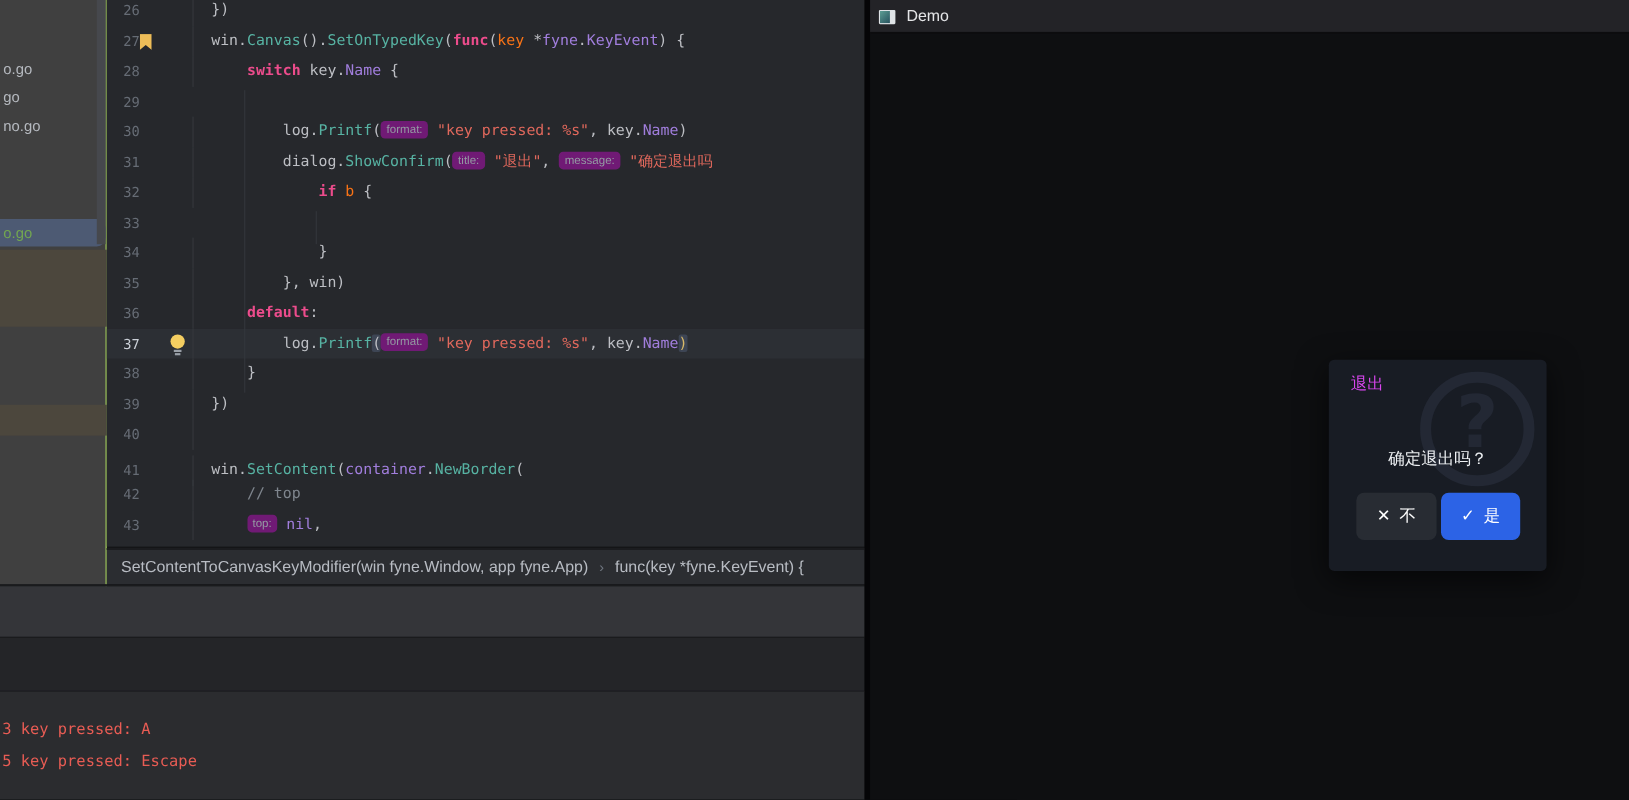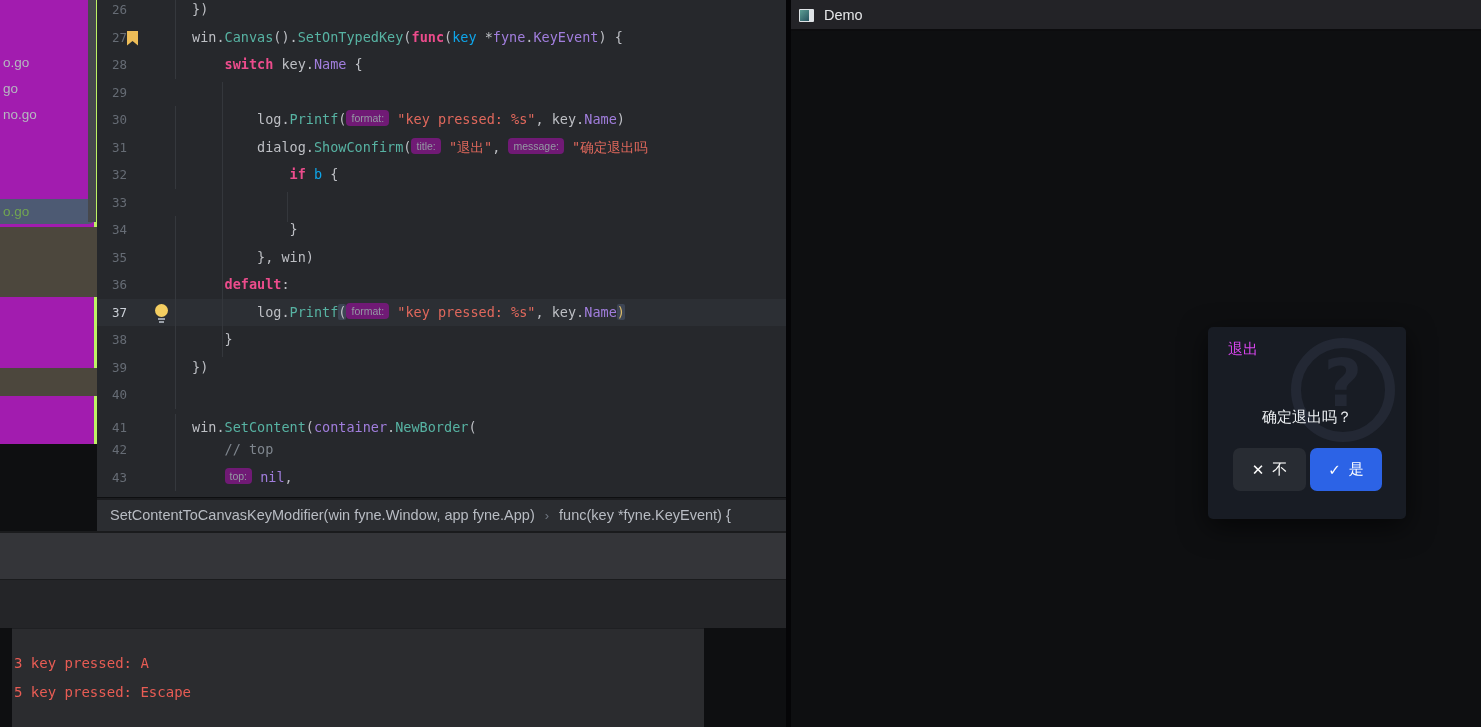--- a/index.html
+++ b/index.html
@@ -1,40 +1,40 @@
 <!DOCTYPE html>
 <html><head>
 <meta charset="utf-8">
 <style>
   * { margin:0; padding:0; box-sizing:border-box; }
   html,body { width:1481px; height:727px; overflow:hidden; background:#0e0f11;
               font-family:"Liberation Sans","DejaVu Sans",sans-serif; }
   #root { position:relative; width:1481px; height:727px; }
 
   
-  #left-panel { position:absolute; left:0; top:0; width:97px; height:444px; background:#a21caf; border-right:3px solid #bef264; }
+  #left-panel { position:absolute; left:0; top:0; width:97px; height:533px; background:#404040; border-right:1px solid #bef264; }
   .tree-item { position:absolute; left:3px; height:22px; line-height:22px; font-size:13.5px; color:#b5b9bf; white-space:nowrap; }
   #tree-selected { position:absolute; left:0; top:199px; width:96px; height:25px; background:#4d5a73; border-radius:0 8px 8px 0; color:#72a651; font-size:13.5px; line-height:25px; padding-left:3px; white-space:nowrap; }
   #tree-scrollbar { position:absolute; left:88px; top:0; width:8px; height:222px; background:#46484d; }
   .olive-block { position:absolute; left:0; width:97px; background:#4c473d; }
   #olive-1 { top:227px; height:70px; }
   #olive-2 { top:368px; height:28px; }
 
   
   #editor { position:absolute; left:97px; top:0; width:689px; height:497px; background:#26282c; overflow:hidden; }
   .row { position:absolute; left:0; width:689px; height:27.5px; }
   .row.current { background:#2c2f34; }
   .lnum { position:absolute; left:0; top:0; width:30px; text-align:right; font-family:"DejaVu Sans Mono",monospace; font-size:12.5px; line-height:27.5px; color:#666c75; }
   .row.current .lnum { color:#ccd1d8; }
   .code { position:absolute; left:78px; top:0; height:27.5px; padding-left:16px; border-left:1px solid #35383d; font-family:"DejaVu Sans Mono",monospace; font-size:13.5px; line-height:27.5px; white-space:pre; color:#bdbfc4; }
   .tk-pl { color:#bdbfc4; }
   .tk-kw { color:#ec4c8c; font-weight:bold; }
   .tk-fn { color:#57b3a3; }
   .tk-pr { color:#a17edd; }
-  .tk-pm { color:#0ea5e9; }
+  .tk-pm { color:#f97316; }
   .tk-st { color:#e0685c; }
   .tk-cm { color:#7f868e; }
   .tk-ho { color:#bdbfc4; background:#3d4554; border-radius:2px; }
   .tk-hc { color:#d9b968; background:#3d4554; border-radius:2px; }
   .tk-ch { display:inline-block; background:#701a75; color:#949aa3; border-radius:4px; padding:0 5px; font-family:"Liberation Sans","DejaVu Sans",sans-serif; font-size:10.5px; line-height:16px; vertical-align:2px; }
   .gutter-ico { position:absolute; top:0; }
   .bm { left:30px; top:7px; width:11px; height:15px; background:#edbd58; clip-path:polygon(0 0,100% 0,100% 100%,50% 70%,0 100%); }
   .bulb-wrap { left:58px; top:5px; width:13px; height:18px; }
   .bulb-head { width:13px; height:13px; border-radius:50%; background:#f4ce61; }
   .bulb-base { width:7px; height:2px; background:#9aa0a8; margin:1px auto 0; }
@@ -42,21 +42,21 @@
   .indent-guide { position:absolute; width:1px; background:#34373c; }
 
   
   #breadcrumb { position:absolute; left:97px; top:498px; width:689px; height:33px; background:#2b2d31; border-top:2px solid #1b1c1f; line-height:31px; font-size:14.5px; color:#b8bcc3; padding-left:13px; white-space:nowrap; overflow:hidden; }
   #breadcrumb .sep { color:#6f7680; margin:0 10px; font-size:13px; }
 
   
   #band-gap { position:absolute; left:0; top:531px; width:786px; height:2px; background:#1a1b1d; }
   #band-1 { position:absolute; left:0; top:533px; width:786px; height:46px; background:#343539; }
   #band-2 { position:absolute; left:0; top:579px; width:786px; height:49px; background:#242528; border-top:1px solid #1a1b1d; }
-  #console { position:absolute; left:0; top:628px; width:692px; height:99px; background:#2b2c2f; border-top:1px solid #1f2023; padding-top:20px;margin-left:12px; }
+  #console { position:absolute; left:0; top:628px; width:786px; height:99px; background:#2b2c2f; border-top:1px solid #1f2023; padding-top:20px; }
   .console-line { font-family:"DejaVu Sans Mono",monospace; font-size:14px; line-height:28.5px; color:#e85c54; padding-left:2px; white-space:pre; }
 
   
   #demo-gap { position:absolute; left:786px; top:0; width:5px; height:727px; background:#050507; }
   #demo-window { position:absolute; left:791px; top:0; width:690px; height:727px; background:#0e0f11; }
   #demo-titlebar { position:absolute; left:0; top:0; width:690px; height:31px; background:#232327; border-bottom:2px solid #0c0c0e; }
   #demo-app-icon { position:absolute; left:8px; top:9px; width:15px; height:13px; background:#dfe3e6; border-radius:1px; }
   #demo-app-icon .inner { position:absolute; left:1px; top:1px; width:9px; height:11px; background:linear-gradient(135deg,#5d9e94,#27525e); }
   #demo-title { position:absolute; left:33px; top:0; line-height:30px; font-size:14.5px; color:#e5e6e8; }
 

